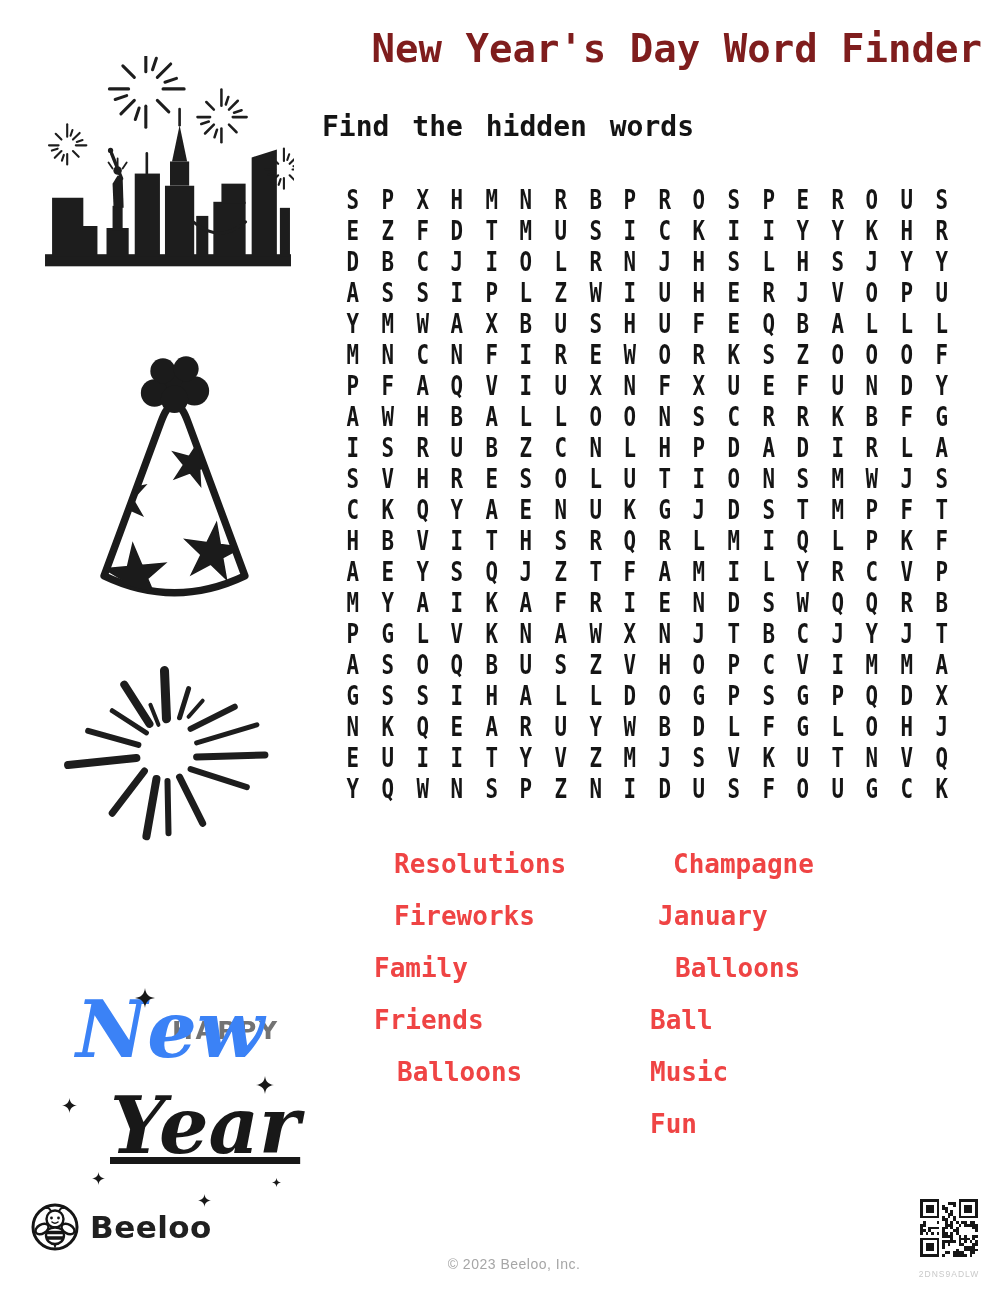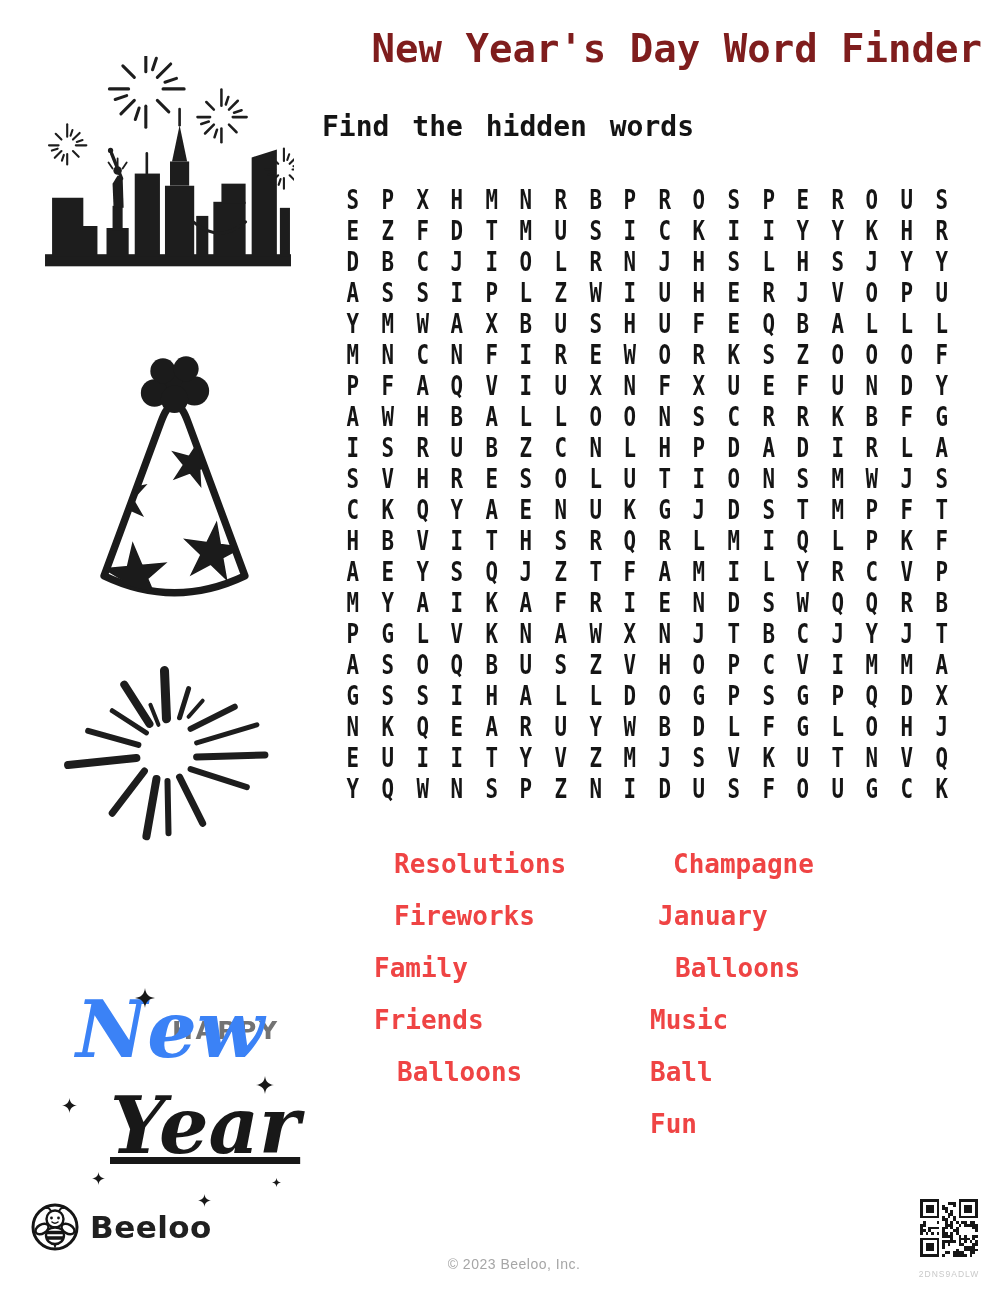--- a/index.html
+++ b/index.html
@@ -538,22 +538,22 @@
   <li class="ind-a">Resolutions</li>
   <li class="ind-a">Fireworks</li>
   <li>Family</li>
   <li>Friends</li>
   <li class="ind-b">Balloons</li>
 </ul>
 <ul id="words-right" class="words">
   <li class="ind-b">Champagne</li>
   <li class="ind-c">January</li>
   <li class="ind-d">Balloons</li>
+  <li>Ball</li>
   <li>Music</li>
-  <li>Ball</li>
   <li>Fun</li>
 </ul>
 
 <div id="brand" class="abs">
   <svg width="50" height="50" viewBox="0 0 50 50">
     <defs>
       <clipPath id="beebody">
           <path d="M25 25.5 C31 25.5 34 29 34 33 C34 38.5 30 42 25 42 C20 42 16 38.5 16 33 C16 29 19 25.5 25 25.5 Z"></path>
         </clipPath>
     </defs>

